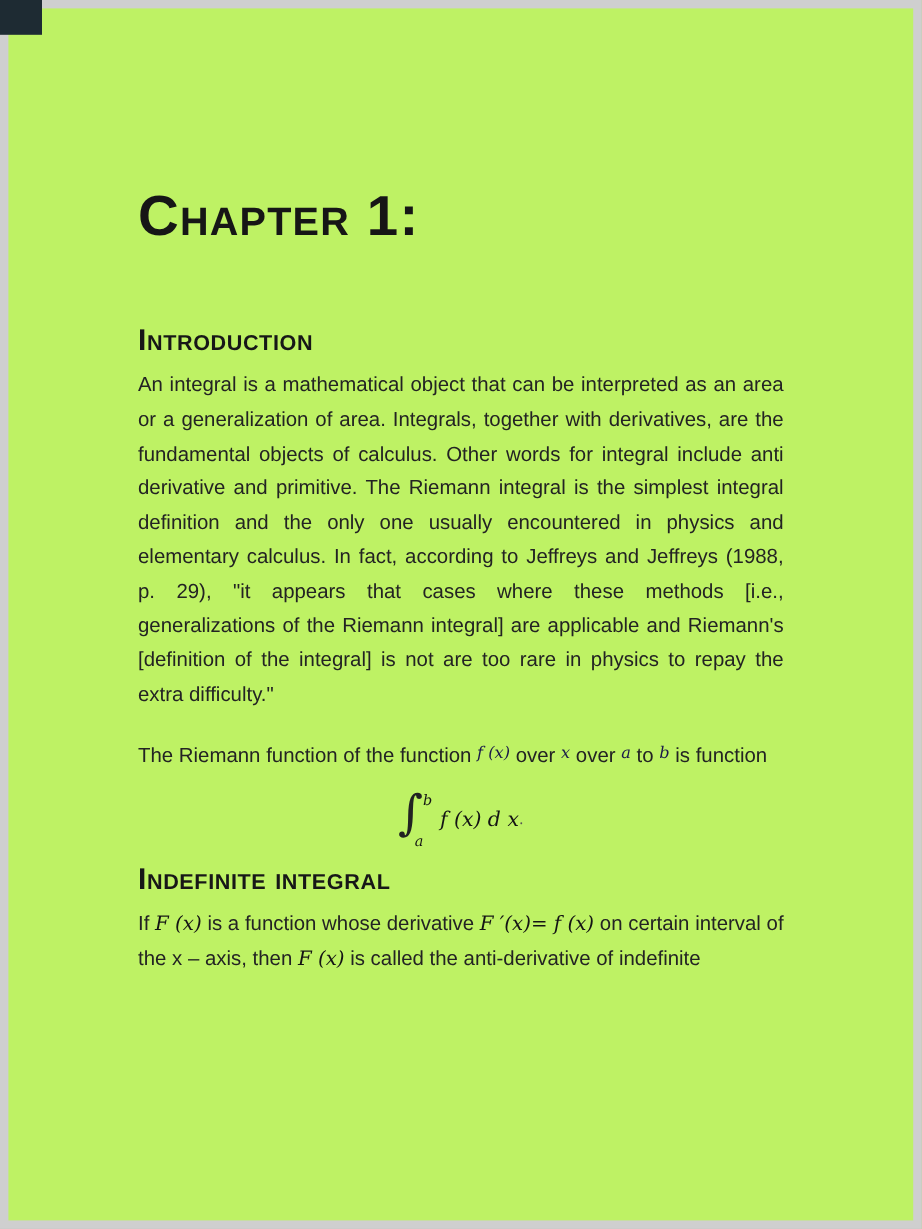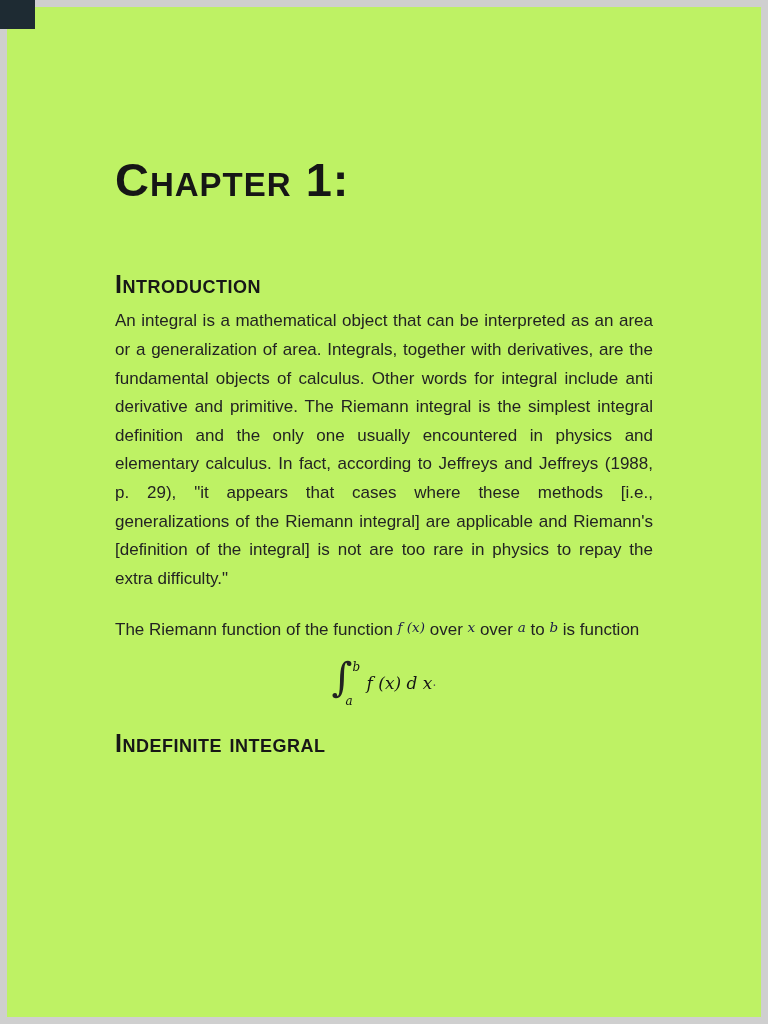--- a/index.html
+++ b/index.html
@@ -42,21 +42,21 @@
     color:#1c1c1c;
   }
   .section-heading {
     font-variant:small-caps;
     font-weight:600;
     font-size:25px;
     letter-spacing:0.5px;
     color:#171717;
   }
   .heading-intro { margin-top:66px; }
-  .heading-indef { margin-top:22px; }
+  .heading-indef { margin-top:11px; }
   .body-par {
     margin-top:8px;
     font-size:17px;
     line-height:28.6px;
     text-align:justify;
     color:#232323;
   }
   .riemann-line {
     margin-top:24px;
     font-size:17px;
@@ -140,16 +140,17 @@
       <p class="body-par">An integral is a mathematical object that can be interpreted as an area or a generalization of area. Integrals, together with derivatives, are the fundamental objects of calculus. Other words for integral include anti derivative and primitive. The Riemann integral is the simplest integral definition and the only one usually encountered in physics and elementary calculus. In fact, according to Jeffreys and Jeffreys (1988, p. 29), "it appears that cases where these methods [i.e., generalizations of the Riemann integral] are applicable and Riemann's [definition of the integral] is not are too rare in physics to repay the extra difficulty."</p>
 
       <p class="riemann-line"><span>The Riemann function of the function </span><span class="imath-sm">f (x)</span><span> over </span><span class="imath-sm">x</span><span> over </span><span class="imath-sm">a</span><span> to </span><span class="imath-sm">b</span><span> is function</span></p>
 
       <div class="formula">
         <span class="int"><span class="int-sign">∫</span><span class="lims"><span class="lim-top">b</span><span class="lim-bot">a</span></span></span><span class="formula-body">f (x) d x</span><span class="formula-period">.</span>
       </div>
 
       <h2 class="section-heading heading-indef">Indefinite integral</h2>
 
+      <p class="body-par"><span>If </span><span class="imath">F (x)</span><span> is a function whose derivative </span><span class="imath">F ′(x)= f (x)</span><span> on certain interval of the x – axis, then </span><span class="imath">F (x)</span><span> is called the anti-derivative of indefinite</span></p>
 
     </div>
   </div>
 </div>
 
 </body></html>

